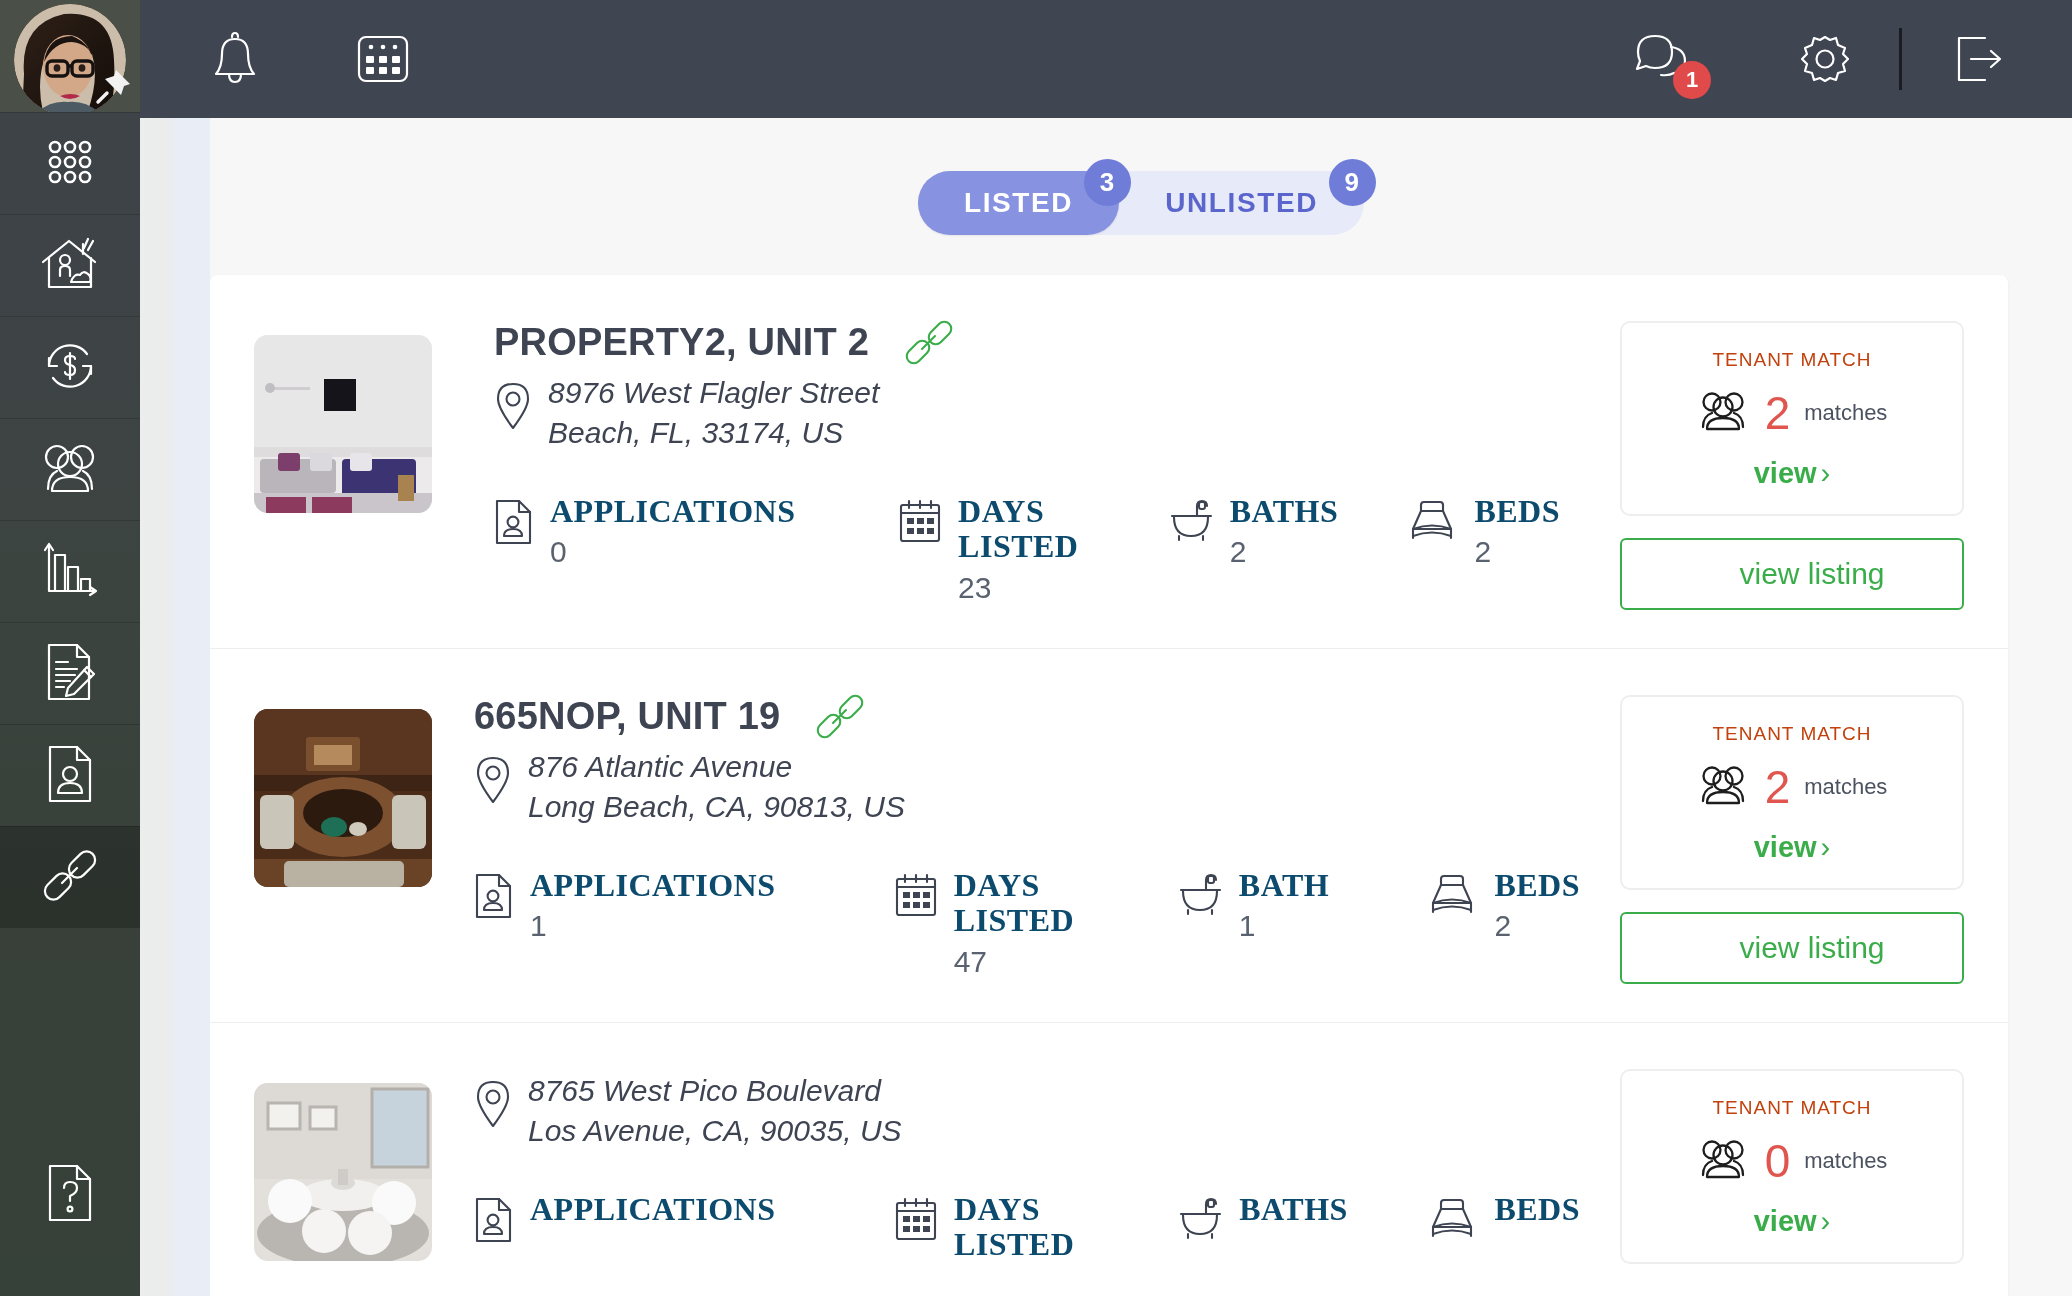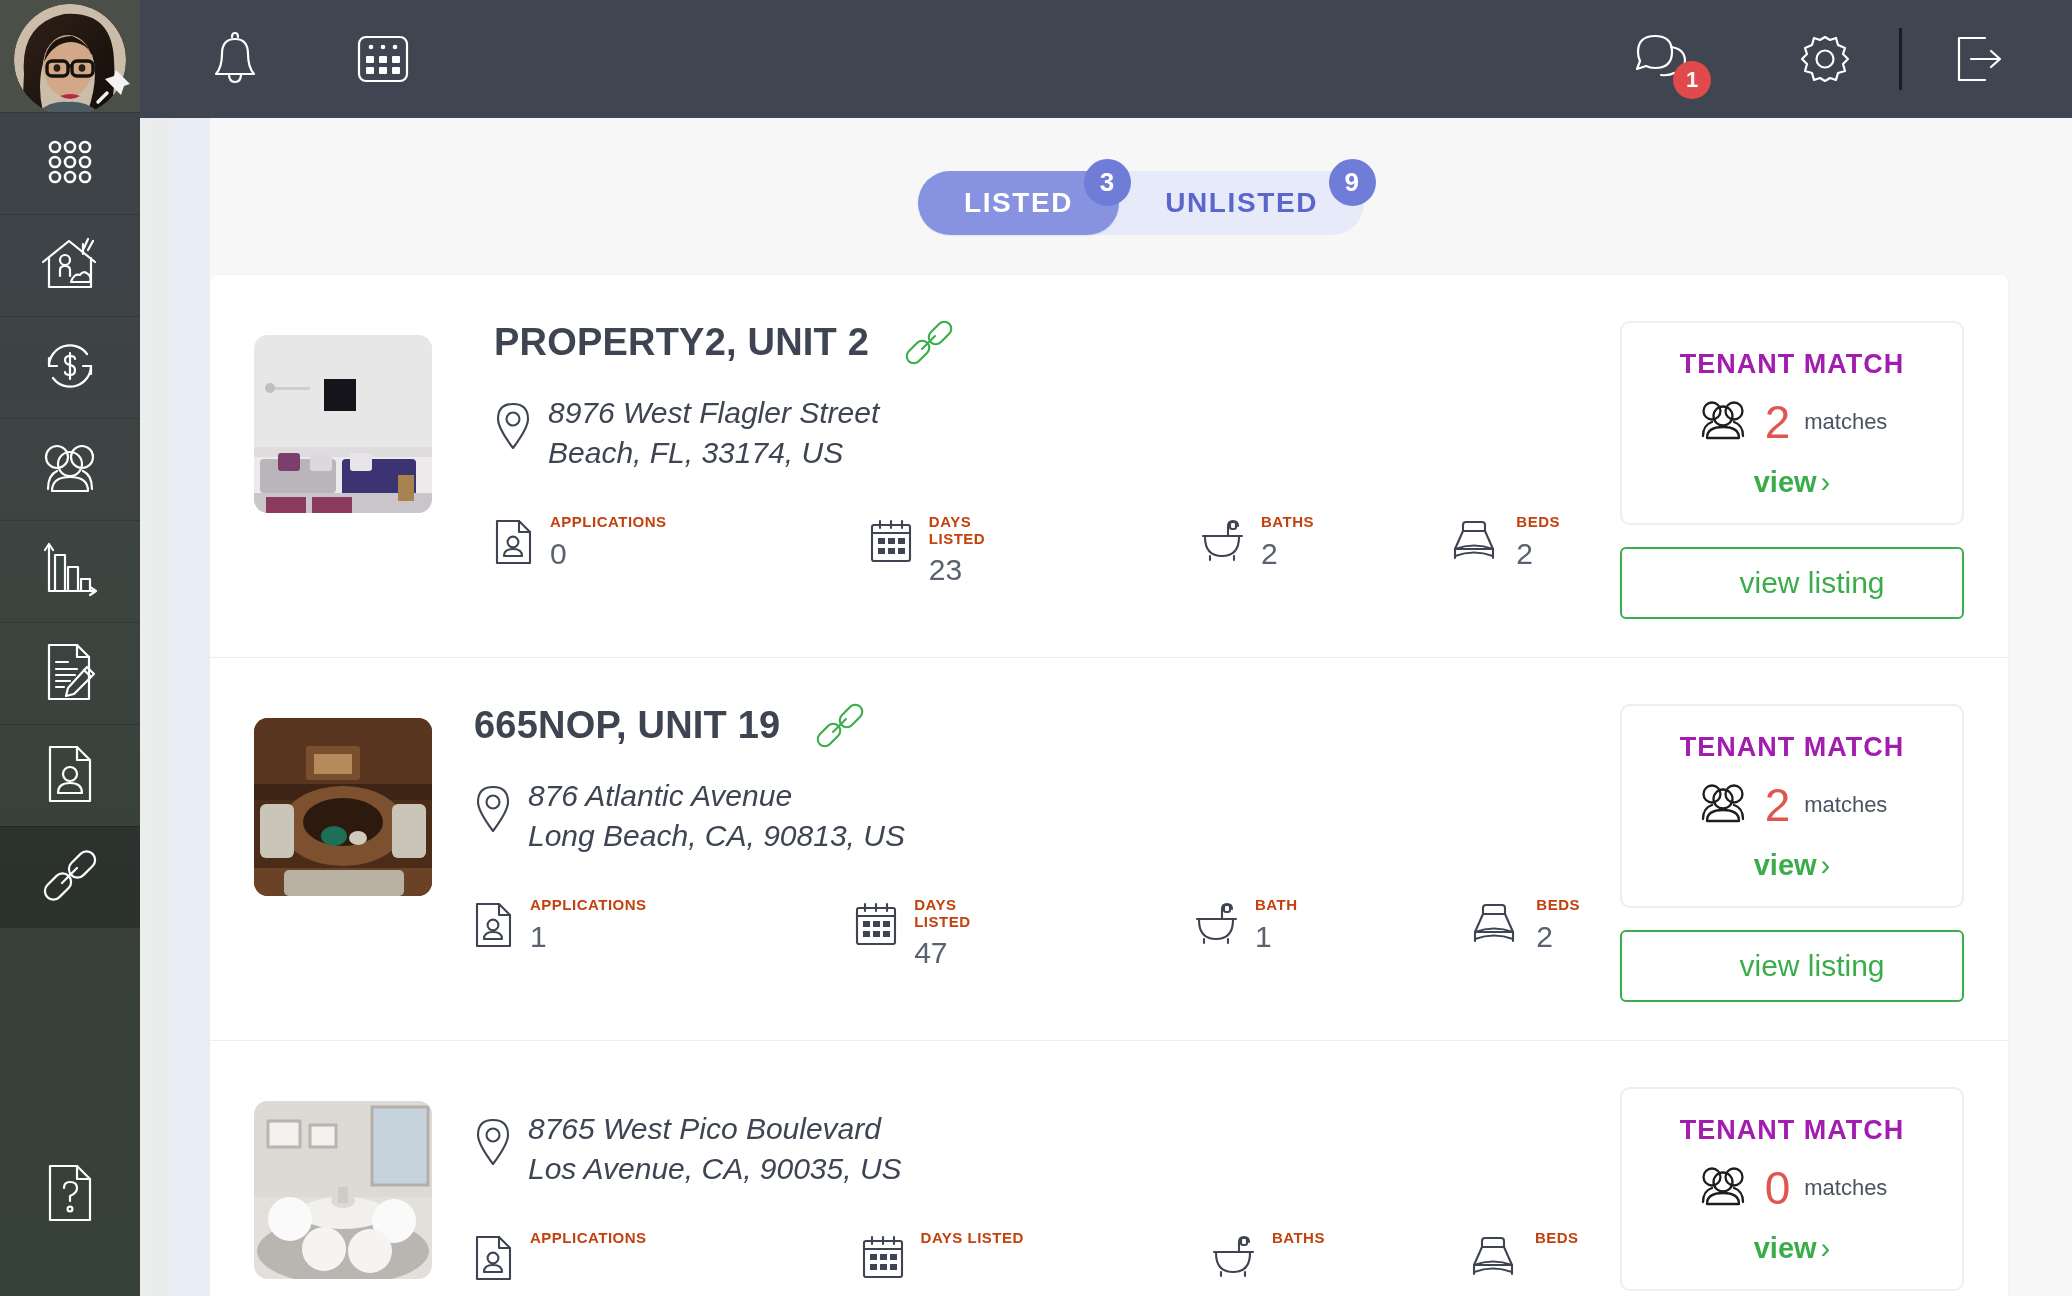--- a/index.html
+++ b/index.html
@@ -141,44 +141,44 @@
 
   .listing-body { flex: 1 1 auto; min-width: 0; padding-top: 8px; }
 
   .title-row { display: flex; align-items: flex-start; }
   .listing-title {
     font-size: 38px; font-weight: 700; color: #3e4452;
     letter-spacing: 0.2px; line-height: 1.05;
   }
   .link-icon { margin-left: 34px; margin-top: -6px; cursor: pointer; }
 
-  .addr-row { display: flex; align-items: flex-start; margin-top: 20px; }
+  .addr-row { display: flex; align-items: flex-start; margin-top: 0; }
   .pin-svg { flex: 0 0 auto; margin-right: 16px; margin-top: 8px; }
   .addr-text {
     font-size: 30px; font-style: italic; color: #3e4452;
     line-height: 1.32;
   }
 
   .stats { display: flex; align-items: flex-start; margin-top: 42px; }
   .stat { display: flex; align-items: flex-start; }
   .stat-icon { flex: 0 0 auto; margin-right: 16px; margin-top: 4px; }
-  .stat-label { font-size: 15px; font-weight: 700; color: #c2410c; letter-spacing: 0.5px; line-height: 1.1; }
+  .stat-label { font-size: 32px; font-weight: 700; color: #0c4a6e; letter-spacing: 0.5px; line-height: 1.1; font-family: Liberation Serif, serif; }
   .stat-value { font-size: 30px; color: #5a6270; margin-top: 6px; line-height: 1.1; }
   .gap-app  { width: 214px; }
   .gap-days { width: 186px; }
   .gap-bath { width: 142px; }
 
   
   .match-col { flex: 0 0 auto; width: 344px; margin-left: 40px; padding-top: 6px; }
   .match-box {
     border: 2px solid #eceef0; border-radius: 10px;
     padding: 26px 16px 24px 16px;
     text-align: center;
   }
-  .match-title { font-size: 27px; font-weight: 700; color: #a21caf; letter-spacing: 1px; }
+  .match-title { font-size: 19px; font-weight: 400; color: #c2410c; letter-spacing: 1px; }
   .match-row { display: flex; align-items: center; justify-content: center; margin-top: 18px; gap: 14px; }
   .match-count { font-size: 46px; color: #e0564f; line-height: 1; }
   .match-word { font-size: 22px; color: #4b5260; line-height: 1; }
   .match-view { margin-top: 20px; font-size: 29px; font-weight: 700; color: #3aad4a; cursor: pointer; }
   .match-view .chev { font-weight: 400; margin-left: 4px; }
   .view-listing-btn {
     margin-top: 22px;
     border: 2px solid #3aad4a; border-radius: 6px;
     height: 72px; display: flex; align-items: center; justify-content: center;
     font-size: 30px; color: #3aad4a; cursor: pointer; background: #fff; padding-left: 40px;

